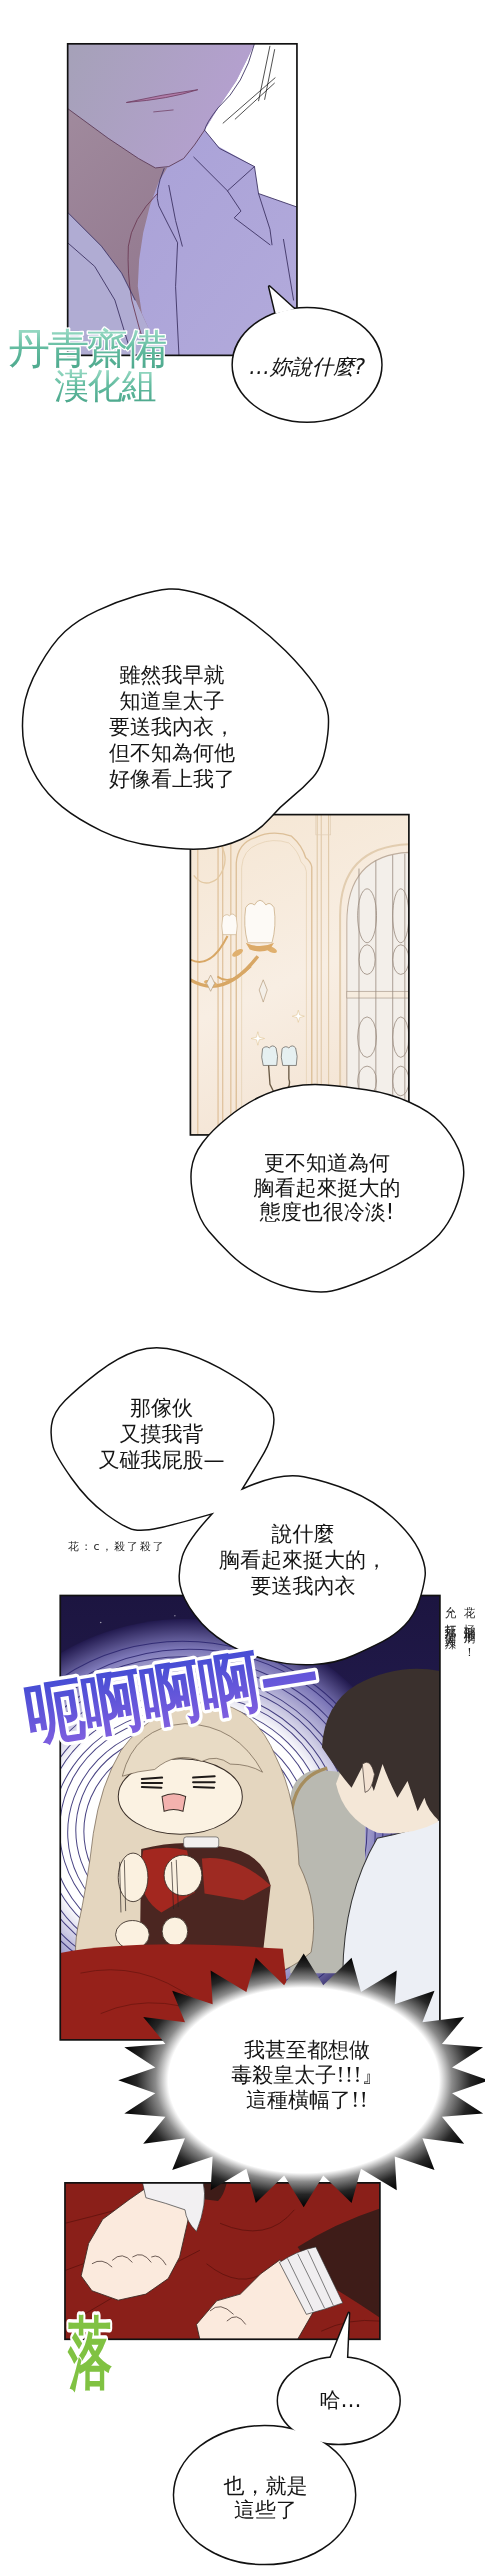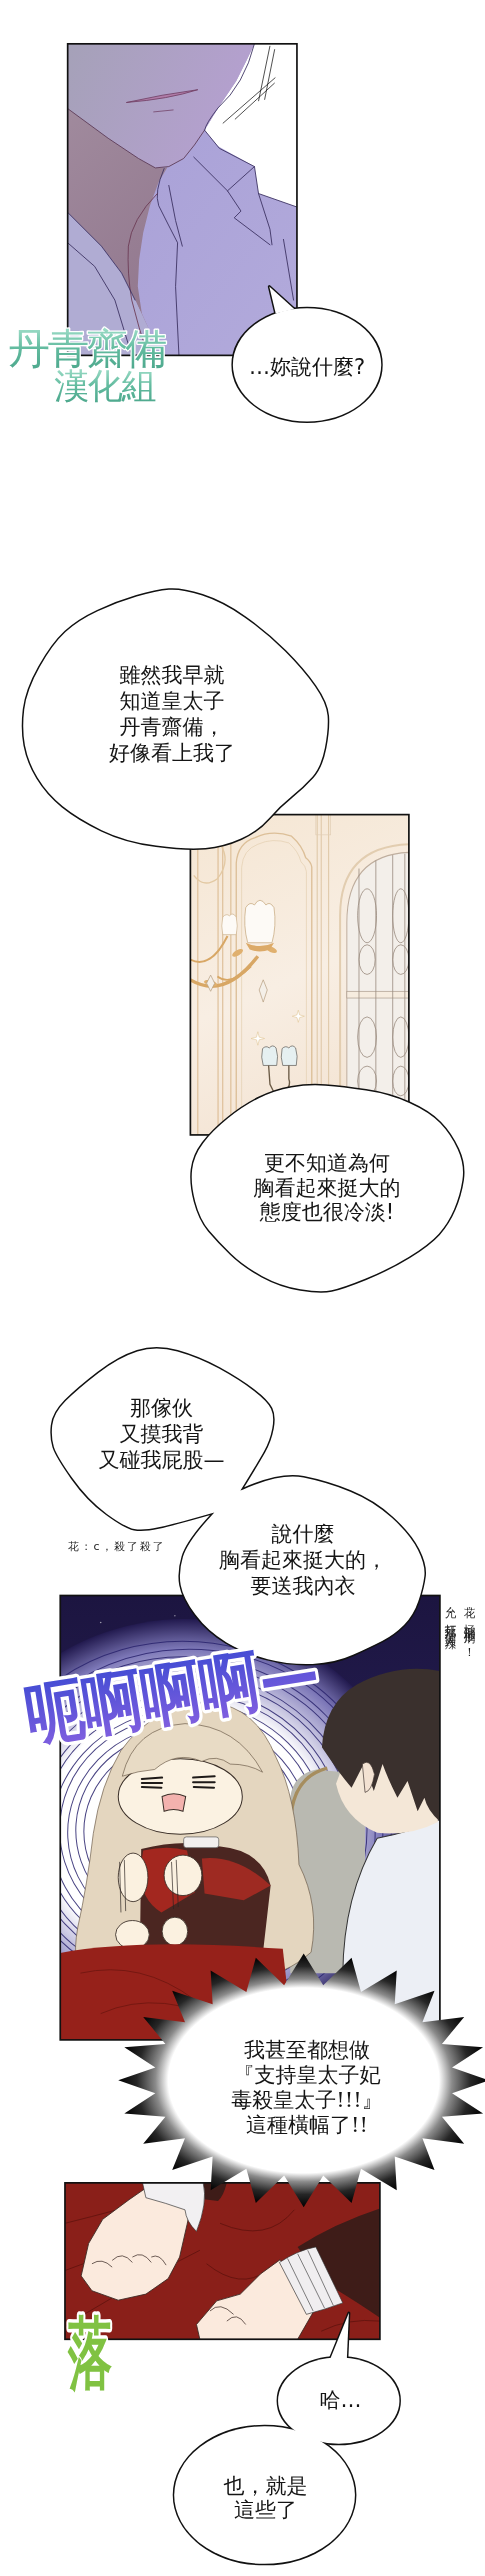--- a/index.html
+++ b/index.html
@@ -324,28 +324,29 @@
     <ellipse cx="392" cy="3700" rx="134" ry="102" fill="#fff" stroke="#111" stroke-width="4.4"></ellipse>
     <path d="M489 3499 L517 3430 L514 3498 Z" fill="#fff"></path>
     <ellipse cx="502" cy="3560" rx="90" ry="64" fill="#fff"></ellipse>
     <ellipse cx="392" cy="3700" rx="134" ry="102" fill="#fff"></ellipse>
   </g>
 
   <text class="svgtxt-sans" transform="translate(42 2580) rotate(-9) scale(1 1.15)" x="0" y="0" font-size="88" font-weight="bold" fill="url(#screamGrad)" stroke="#ffffff" stroke-width="9" paint-order="stroke" stroke-linejoin="round">呃啊啊啊—</text>
   <text class="svgtxt-sans" transform="translate(100 3530) scale(1 1.75)" x="0" y="0" font-size="66" font-weight="bold" fill="#80c242" stroke="#ffffff" stroke-width="6" paint-order="stroke" stroke-linejoin="round">落</text>
 </svg>
 
-<div class="txt" style="left:233px;top:354px;width:148px;">
+<div class="txt" style="left:233px;top:354px;width:148px;font-style:italic;">
   <span>…妳說什麼?</span>
 </div>
 
 <div class="txt" style="left:64px;top:662px;width:216px;line-height:26px;">
   <span>雖然我早就</span>
   <span>知道皇太子</span>
-  <span>丹青齋備，</span>
+  <span>要送我內衣，</span>
+  <span>但不知為何他</span>
   <span>好像看上我了</span>
 </div>
 
 <div class="txt" style="left:226px;top:1151px;width:202px;line-height:24.6px;">
   <span>更不知道為何</span>
   <span>胸看起來挺大的</span>
   <span>態度也很冷淡!</span>
 </div>
 
 <div class="txt" style="left:74px;top:1395px;width:175px;line-height:26px;">
@@ -355,21 +356,20 @@
 </div>
 
 <div class="txt" style="left:202px;top:1523px;width:202px;line-height:26px;font-family:Liberation Mono, monospace;">
   <span>說什麼</span>
   <span>胸看起來挺大的，</span>
   <span>要送我內衣</span>
 </div>
 
 <div class="txt serif" style="left:206px;top:2038px;width:202px;line-height:25px;">
   <span>我甚至都想做</span>
-  <span>『支持皇太子妃</span>
   <span>毒殺皇太子!!!』</span>
   <span>這種橫幅了!!</span>
 </div>
 
 <div class="txt" style="left:300px;top:2387px;width:81px;">
   <span>哈…</span>
 </div>
 
 <div class="txt" style="left:198px;top:2474px;width:135px;line-height:24px;">
   <span>也，就是</span>

